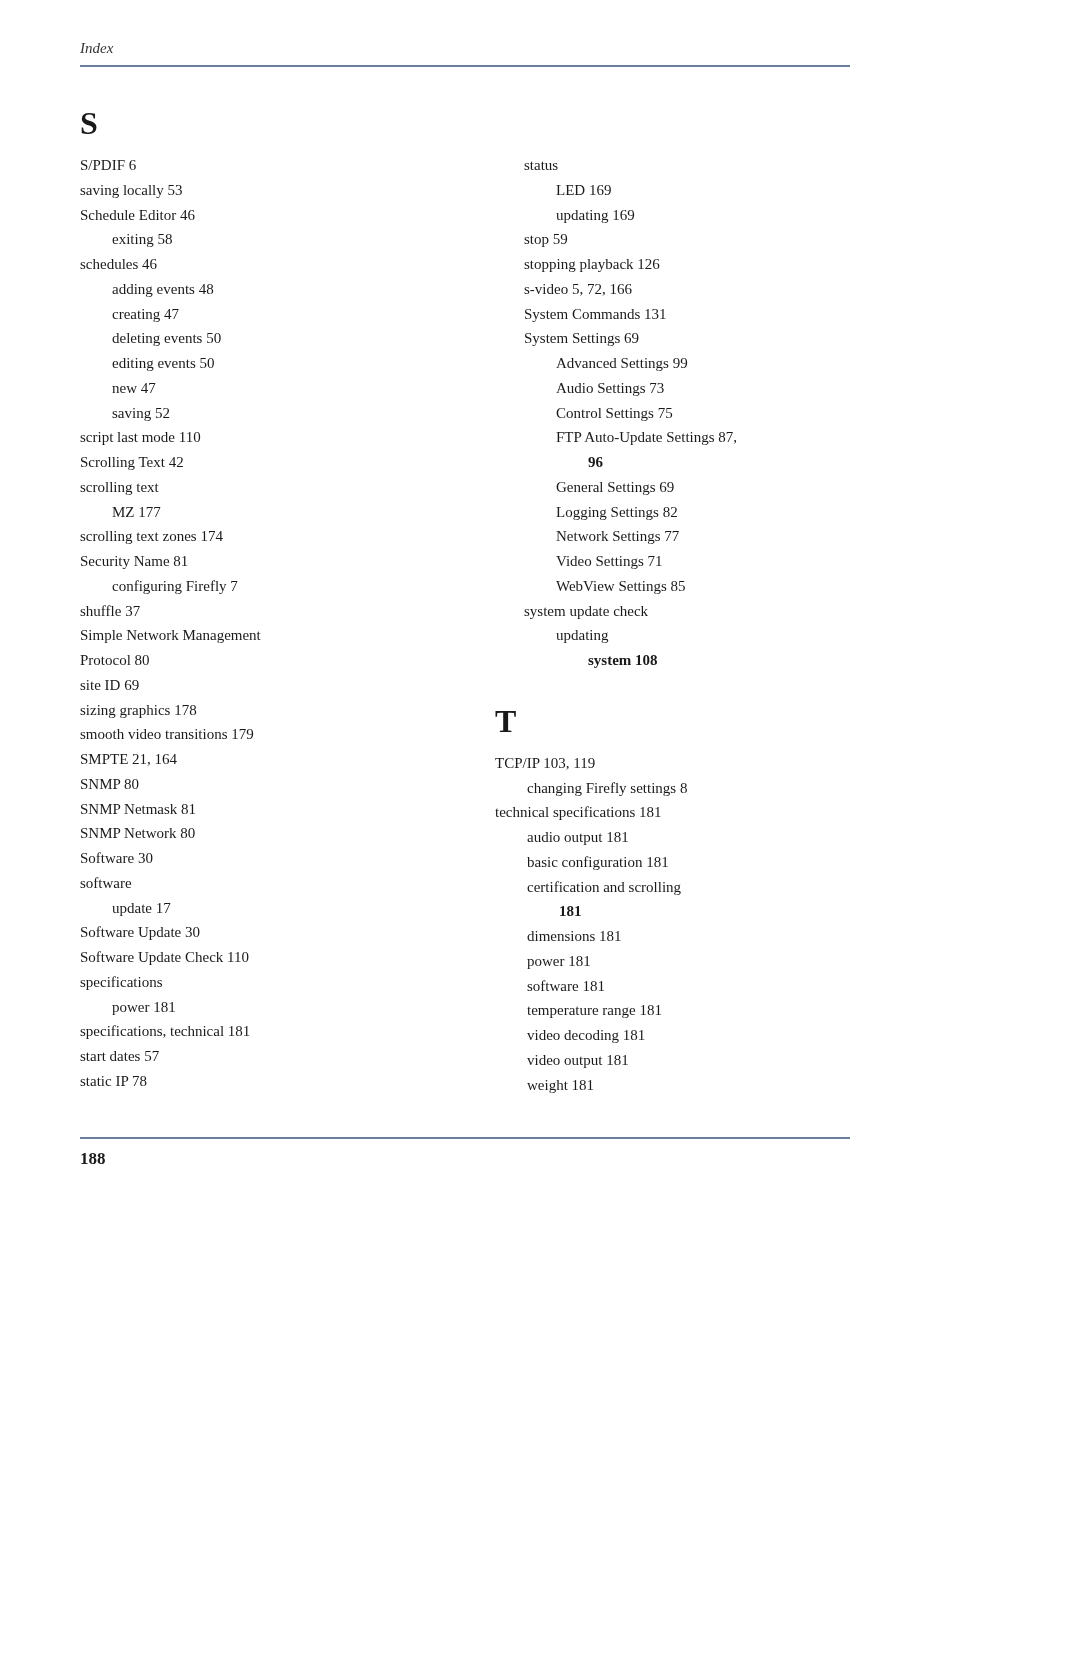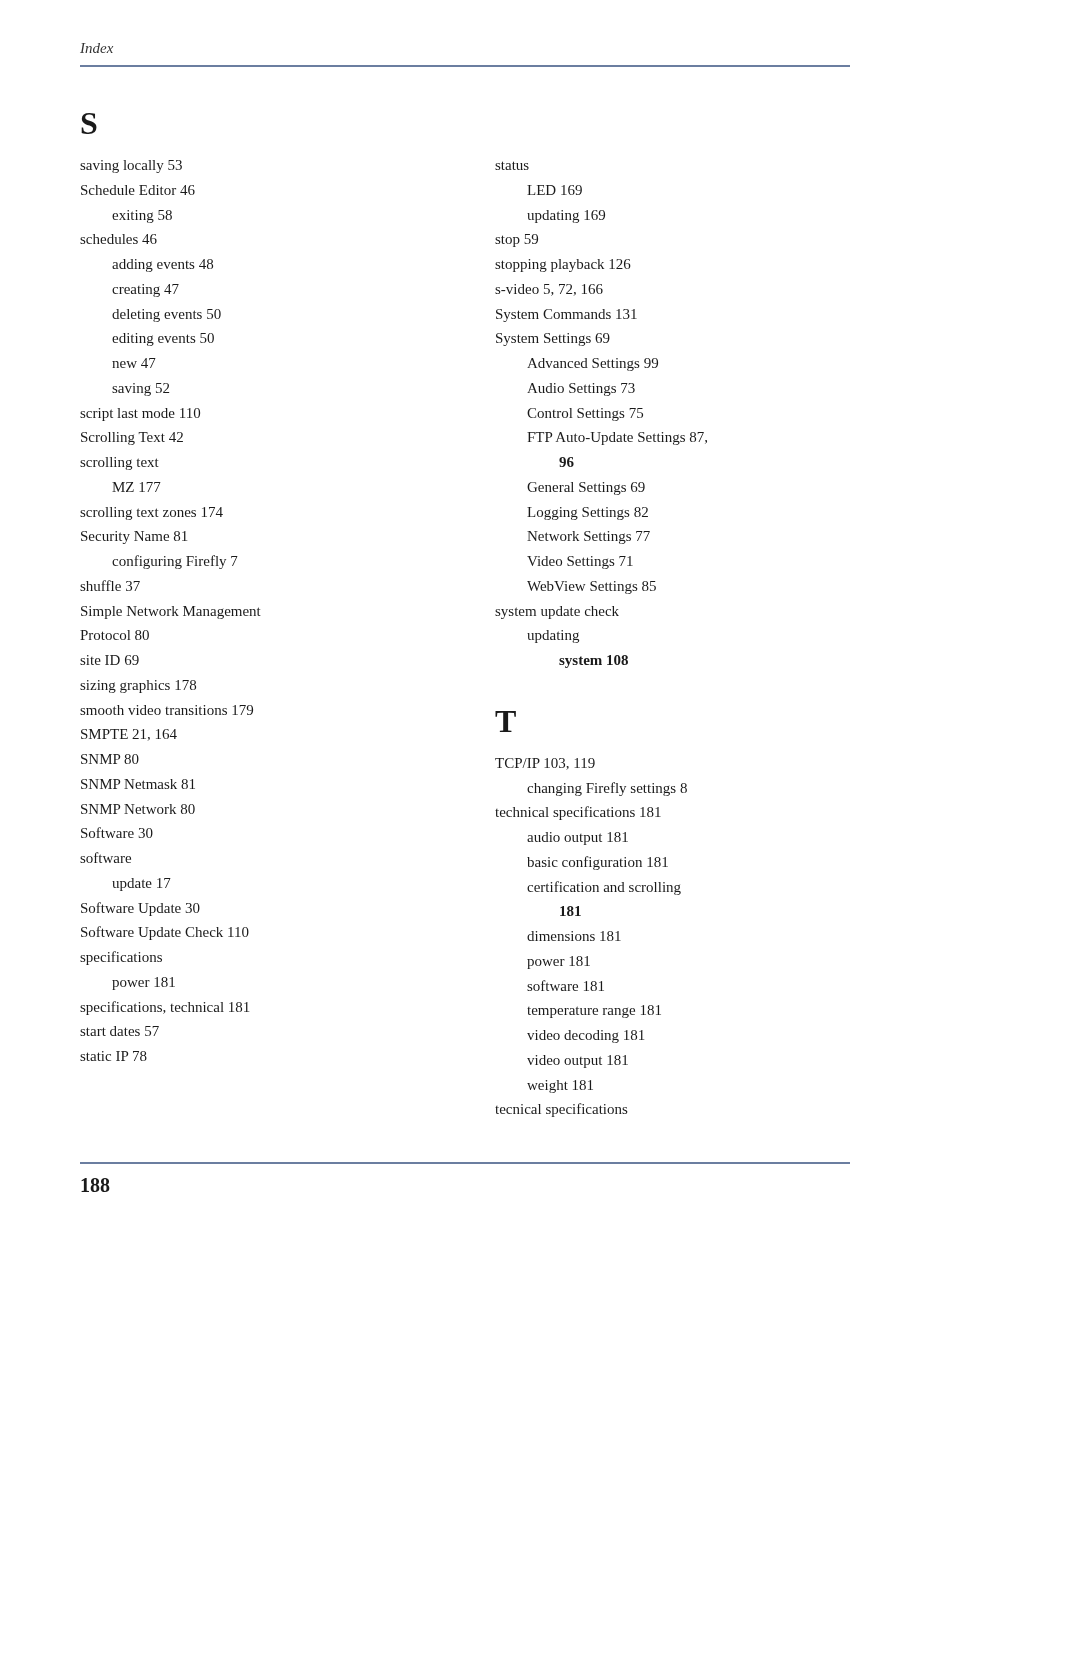--- a/index.html
+++ b/index.html
@@ -39,21 +39,21 @@
 
     .footer-rule {
       border: none;
       border-top: 2px solid #6b7ea0;
       margin-top: 40px;
       margin-bottom: 10px;
     }
 
     .page-footer {
       font-weight: bold;
-      font-size: 20px;
+      font-size: 17px;
     }
 
     .columns {
       display: flex;
       gap: 60px;
     }
 
     .column {
       flex: 1;
     }
@@ -90,20 +90,21 @@
 <div class="page">
   <div class="page-header">Index</div>
   <hr class="header-rule">
 
   <div class="columns">
 
     <div class="column">
       <div class="section-letter">S</div>
 
       <div class="index-entry">
+        <span class="entry-main">S/PDIF 6</span>
         <span class="entry-main">saving locally 53</span>
         <span class="entry-main">Schedule Editor 46</span>
         <span class="entry-sub">exiting 58</span>
         <span class="entry-main">schedules 46</span>
         <span class="entry-sub">adding events 48</span>
         <span class="entry-sub">creating 47</span>
         <span class="entry-sub">deleting events 50</span>
         <span class="entry-sub">editing events 50</span>
         <span class="entry-sub">new 47</span>
         <span class="entry-sub">saving 52</span>
@@ -131,21 +132,21 @@
         <span class="entry-main">Software Update Check 110</span>
         <span class="entry-main">specifications</span>
         <span class="entry-sub">power 181</span>
         <span class="entry-main">specifications, technical 181</span>
         <span class="entry-main">start dates 57</span>
         <span class="entry-main">static IP 78</span>
       </div>
     </div>
 
     <div class="column">
-      <div class="index-entry" style="margin-top: 46px;">
+      <div class="index-entry" style="margin-top: 46px; margin-left: 29px;">
         <span class="entry-main">status</span>
         <span class="entry-sub">LED 169</span>
         <span class="entry-sub">updating 169</span>
         <span class="entry-main">stop 59</span>
         <span class="entry-main">stopping playback 126</span>
         <span class="entry-main">s-video 5, 72, 166</span>
         <span class="entry-main">System Commands 131</span>
         <span class="entry-main">System Settings 69</span>
         <span class="entry-sub">Advanced Settings 99</span>
         <span class="entry-sub">Audio Settings 73</span>
@@ -172,20 +173,19 @@
         <span class="entry-sub">basic configuration 181</span>
         <span class="entry-sub">certification and scrolling</span>
         <span class="entry-subsub">181</span>
         <span class="entry-sub">dimensions 181</span>
         <span class="entry-sub">power 181</span>
         <span class="entry-sub">software 181</span>
         <span class="entry-sub">temperature range 181</span>
         <span class="entry-sub">video decoding 181</span>
         <span class="entry-sub">video output 181</span>
         <span class="entry-sub">weight 181</span>
-        <span class="entry-main">tecnical specifications</span>
       </div>
     </div>
   </div>
 
   <hr class="footer-rule">
   <div class="page-footer">188</div>
 </div>
 
 </body></html>

